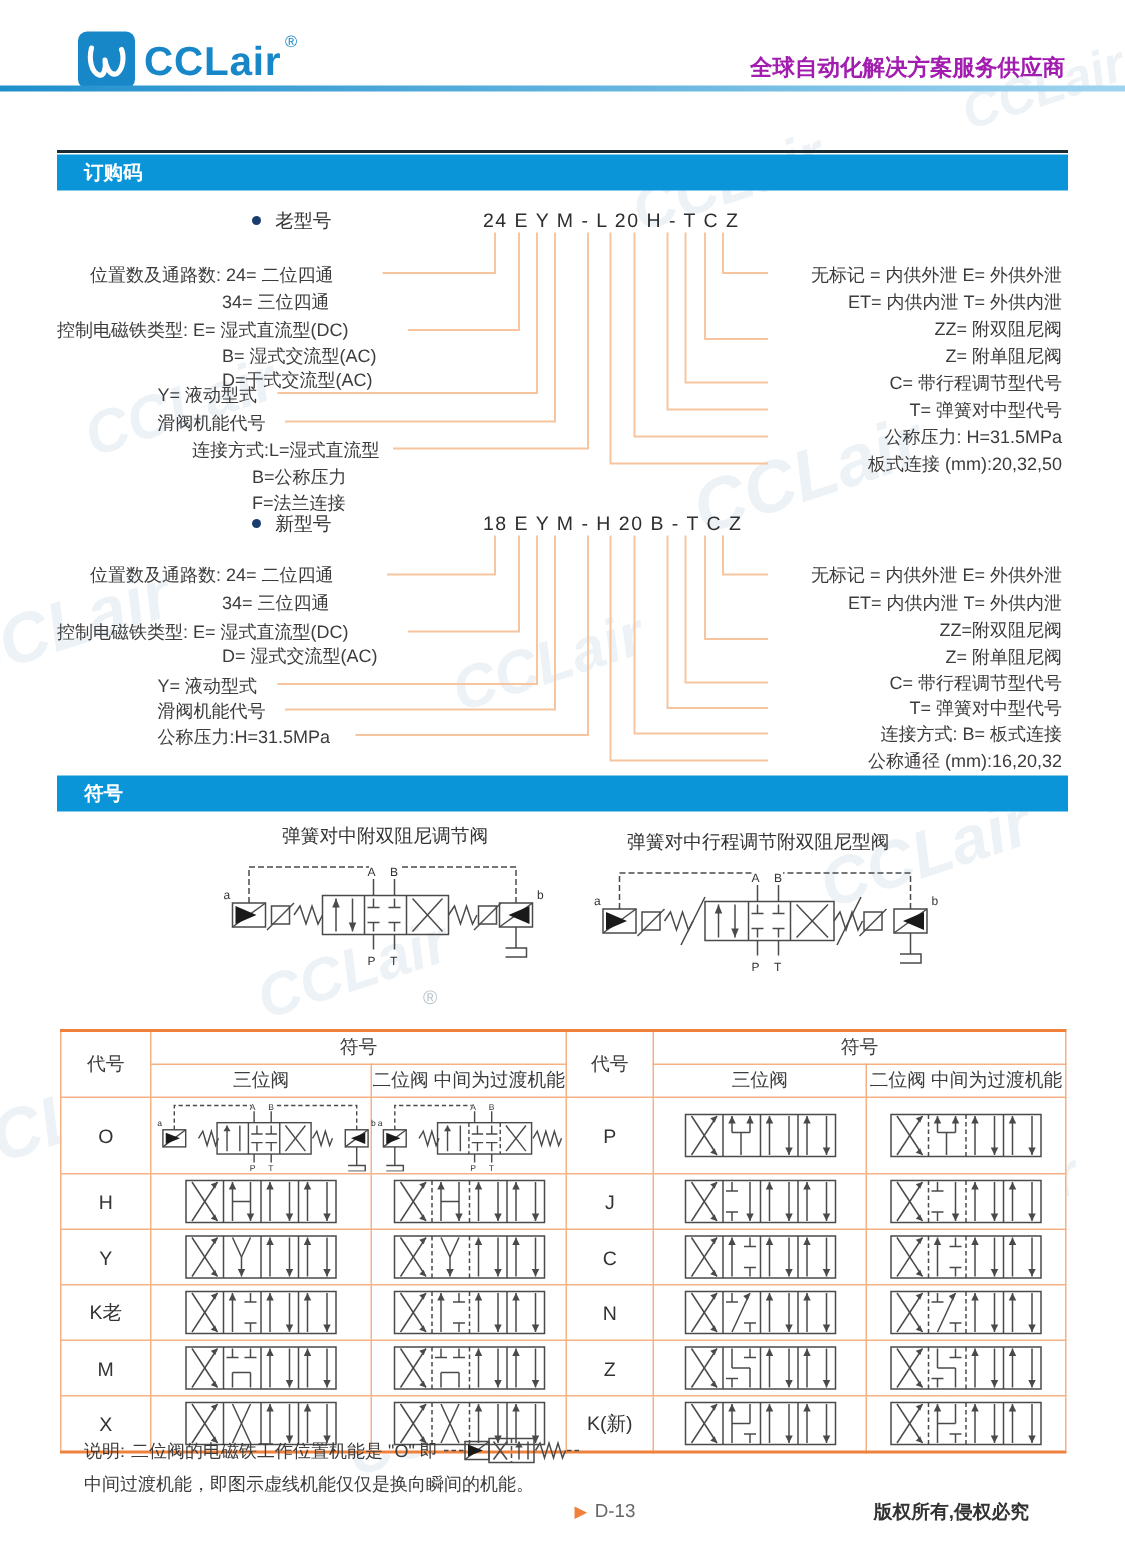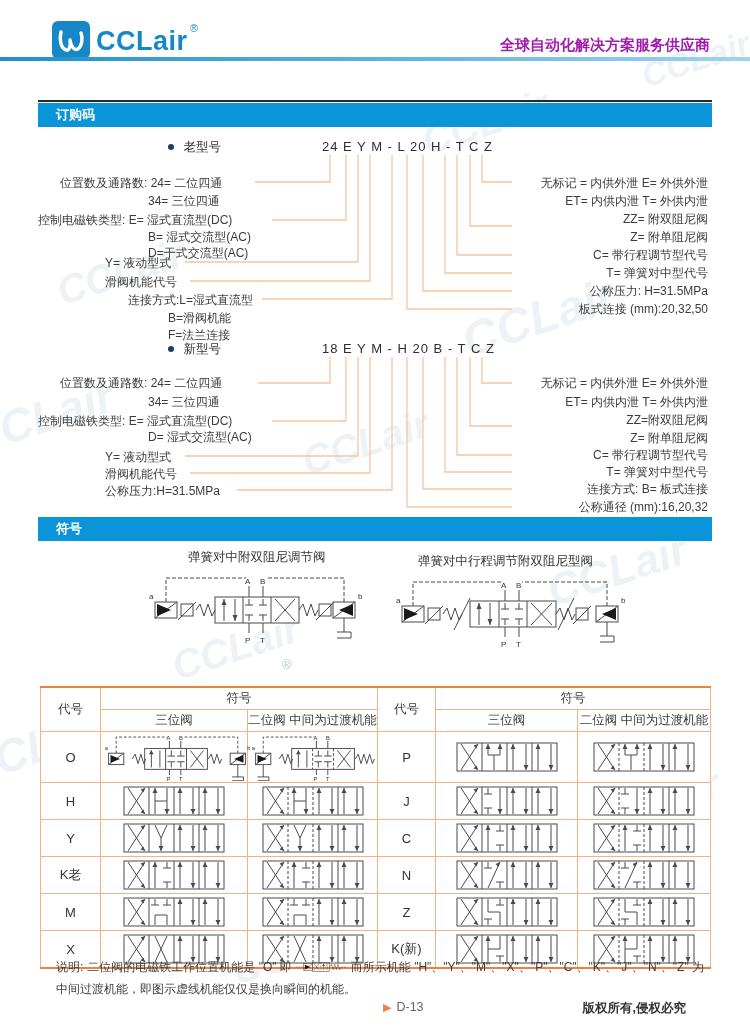--- a/index.html
+++ b/index.html
@@ -121,21 +121,21 @@
   <div class="ocode" style="left:322px;top:139px;">24 E Y M - L 20 H - T C Z</div>
 
   <div class="lbl" style="left:60px;top:176px;">位置数及通路数: 24= 二位四通</div>
   <div class="lbl" style="left:148px;top:194px;">34= 三位四通</div>
   <div class="lbl" style="left:38px;top:213px;">控制电磁铁类型: E= 湿式直流型(DC)</div>
   <div class="lbl" style="left:148px;top:230px;">B= 湿式交流型(AC)</div>
   <div class="lbl" style="left:148px;top:246px;">D=干式交流型(AC)</div>
   <div class="lbl" style="left:105px;top:256px;">Y= 液动型式</div>
   <div class="lbl" style="left:105px;top:275px;">滑阀机能代号</div>
   <div class="lbl" style="left:128px;top:293px;">连接方式:L=湿式直流型</div>
-  <div class="lbl" style="left:168px;top:311px;">B=滑阀机能</div>
+  <div class="lbl" style="left:168px;top:311px;">B=公称压力</div>
   <div class="lbl" style="left:168px;top:328px;">F=法兰连接</div>
 
   <div class="lbl r" style="top:176px;">无标记 = 内供外泄   E= 外供外泄</div>
   <div class="lbl r" style="top:194px;">ET=  内供内泄    T= 外供内泄</div>
   <div class="lbl r" style="top:212px;">ZZ= 附双阻尼阀</div>
   <div class="lbl r" style="top:230px;">Z= 附单阻尼阀</div>
   <div class="lbl r" style="top:248px;">C=  带行程调节型代号</div>
   <div class="lbl r" style="top:266px;">T=  弹簧对中型代号</div>
   <div class="lbl r" style="top:284px;">公称压力: H=31.5MPa</div>
   <div class="lbl r" style="top:302px;">板式连接 (mm):20,32,50</div>
@@ -970,21 +970,20 @@
           <rect x="30" y="4" width="30" height="16" fill="none" stroke="#4a4a4a"></rect>
           <line x1="45" y1="4" x2="45" y2="20" stroke="#4a4a4a" stroke-width="1" stroke-dasharray="3,2"></line>
           <line x1="33" y1="6" x2="42" y2="18" stroke="#4a4a4a" stroke-width="1"></line>
           <line x1="42" y1="6" x2="33" y2="18" stroke="#4a4a4a" stroke-width="1"></line>
           <line x1="50" y1="6" x2="50" y2="18" stroke="#4a4a4a" stroke-width="1"></line>
           <line x1="56" y1="6" x2="56" y2="18" stroke="#4a4a4a" stroke-width="1"></line>
           <polygon points="50,6 47.5,10 52.5,10" fill="#4a4a4a"></polygon>
           <polyline points="61,12 64,7 67,17 70,7 73,17 76,7 79,17 81,12" fill="none" stroke="#4a4a4a" stroke-width="1"></polyline>
           <line x1="82" y1="12" x2="92" y2="12" stroke="#4a4a4a" stroke-width="1" stroke-dasharray="3,2"></line>
         </svg>
-      <span>而所示机能 "H"、"Y"、"M"、"X"、"P"、"C"、"K"、"J"、"N"、"Z"  为</span>
     </div>
     <div>中间过渡机能，即图示虚线机能仅仅是换向瞬间的机能。</div>
   </div>
 
   <div class="pageno">
     <span class="tri">▶</span><span>D-13</span>
   </div>
   <div class="copyright">版权所有,侵权必究</div>
 
 </div>

